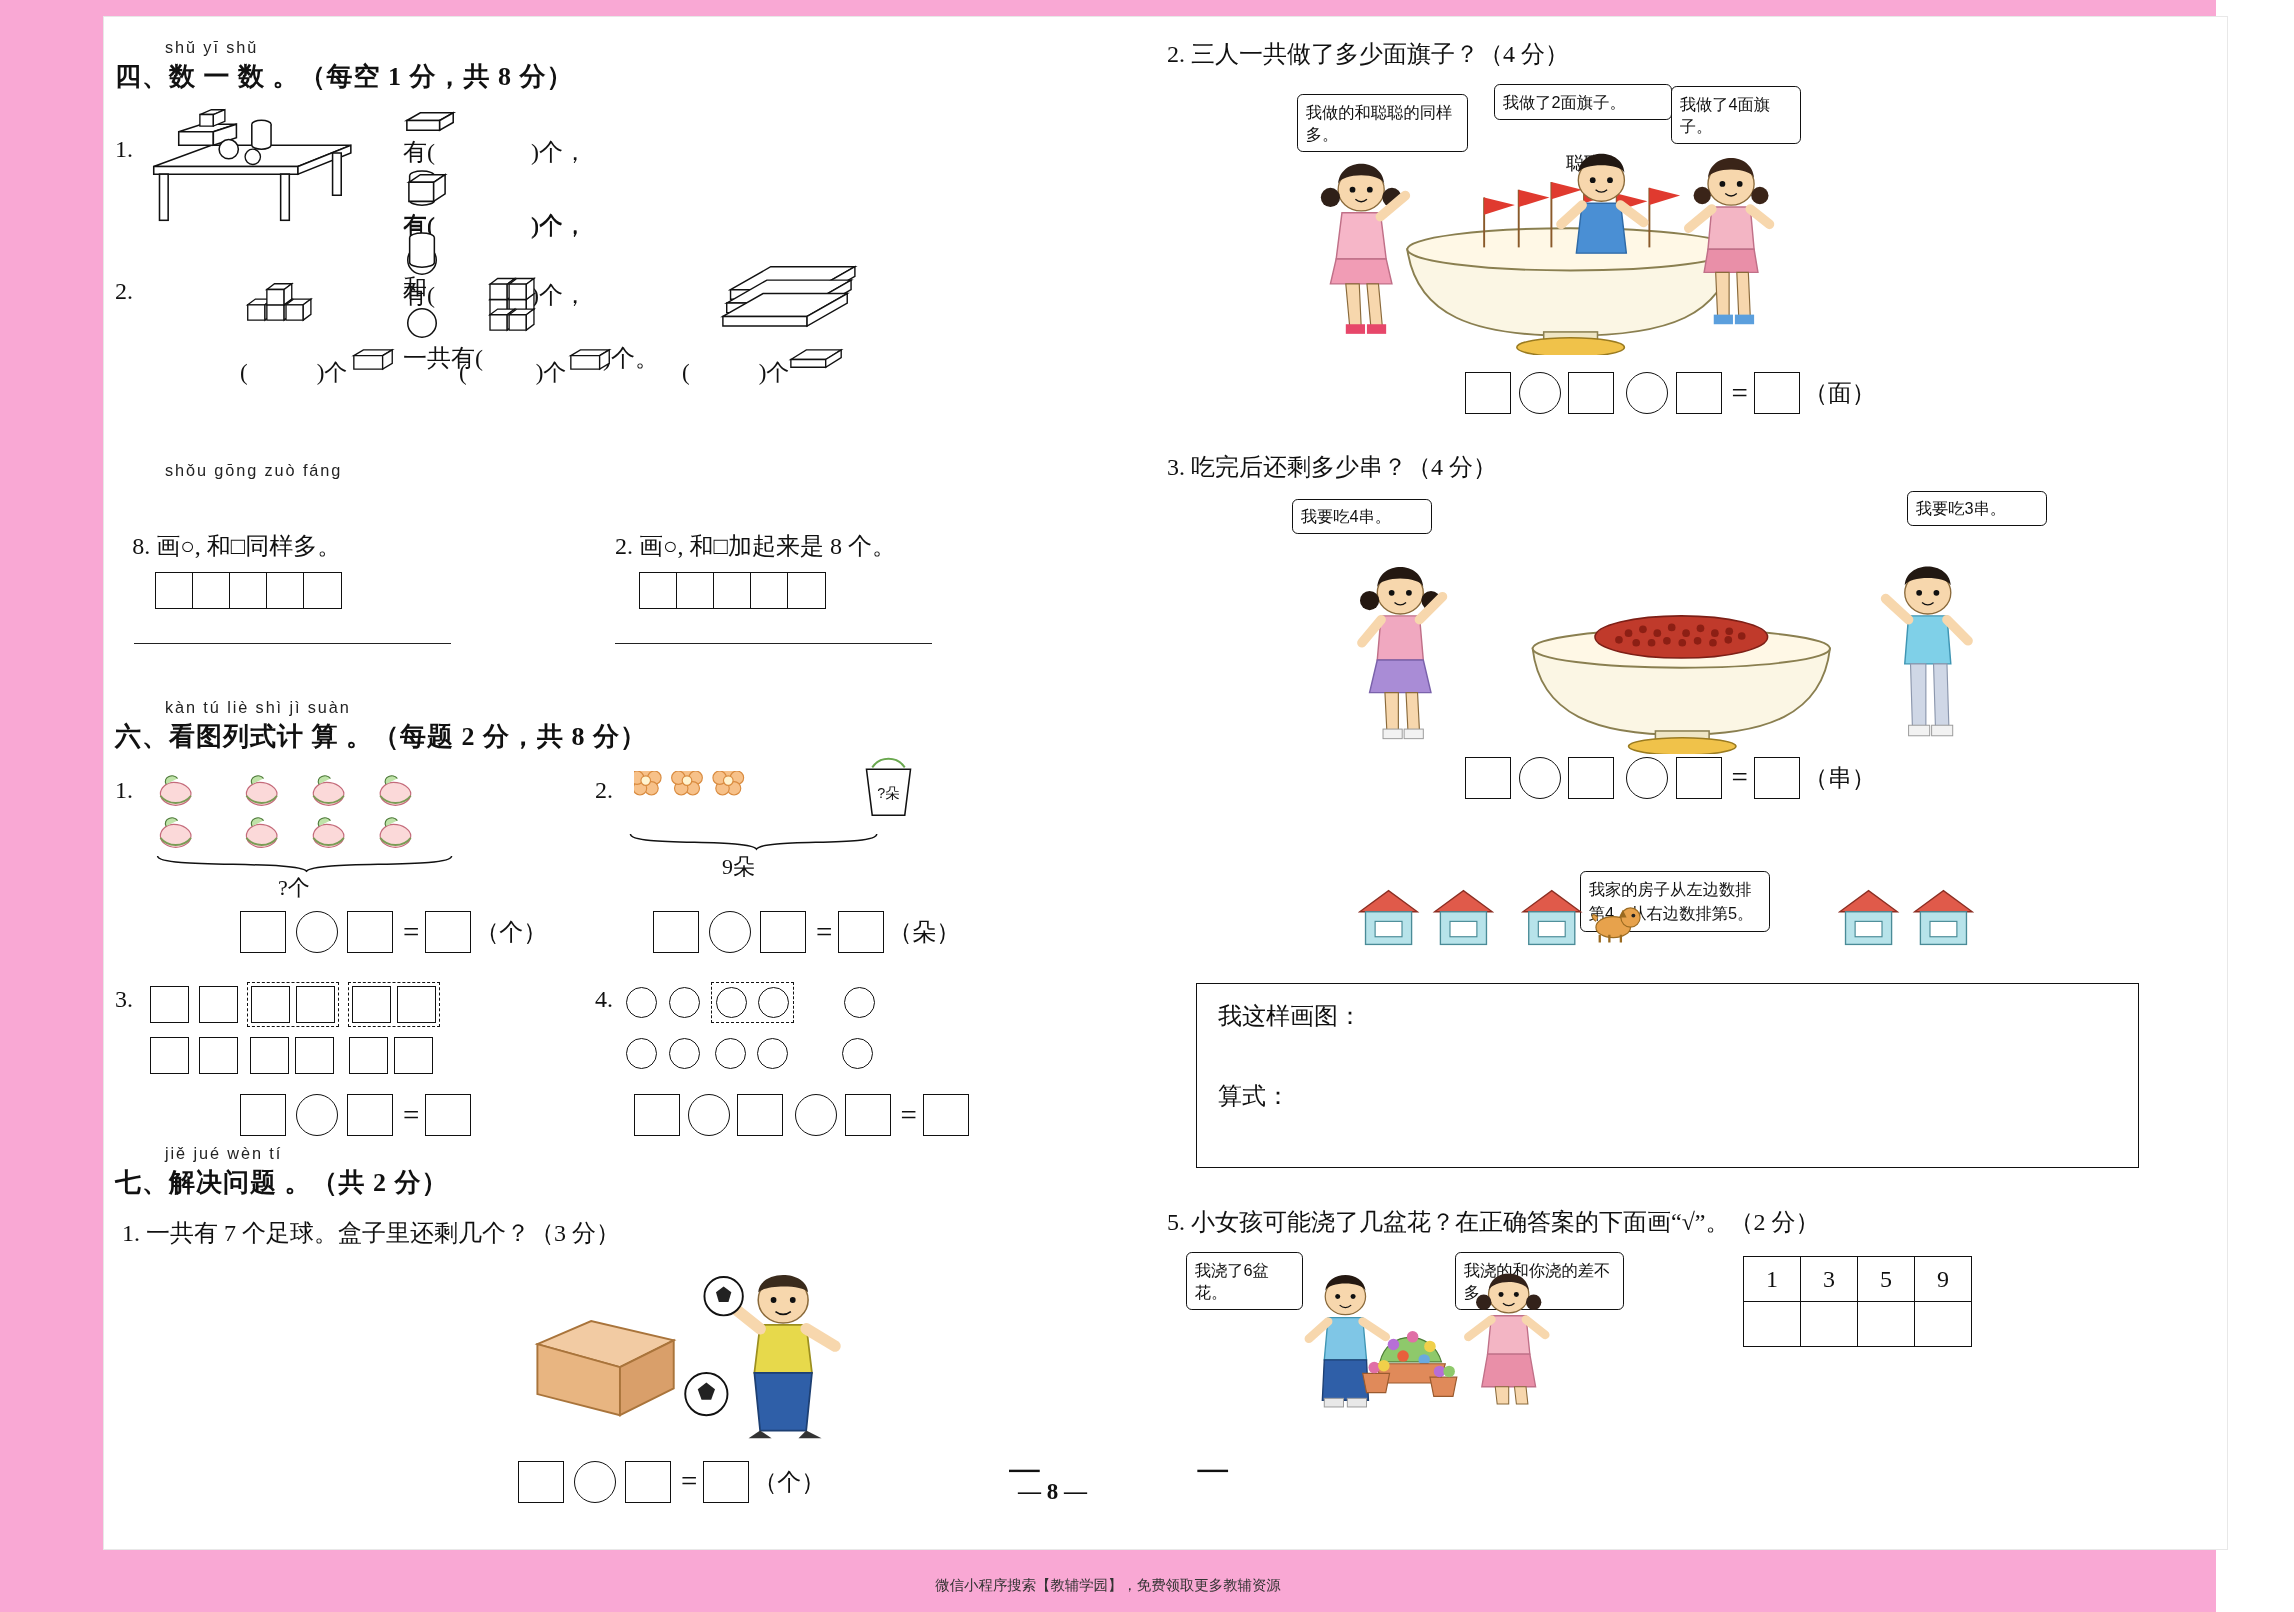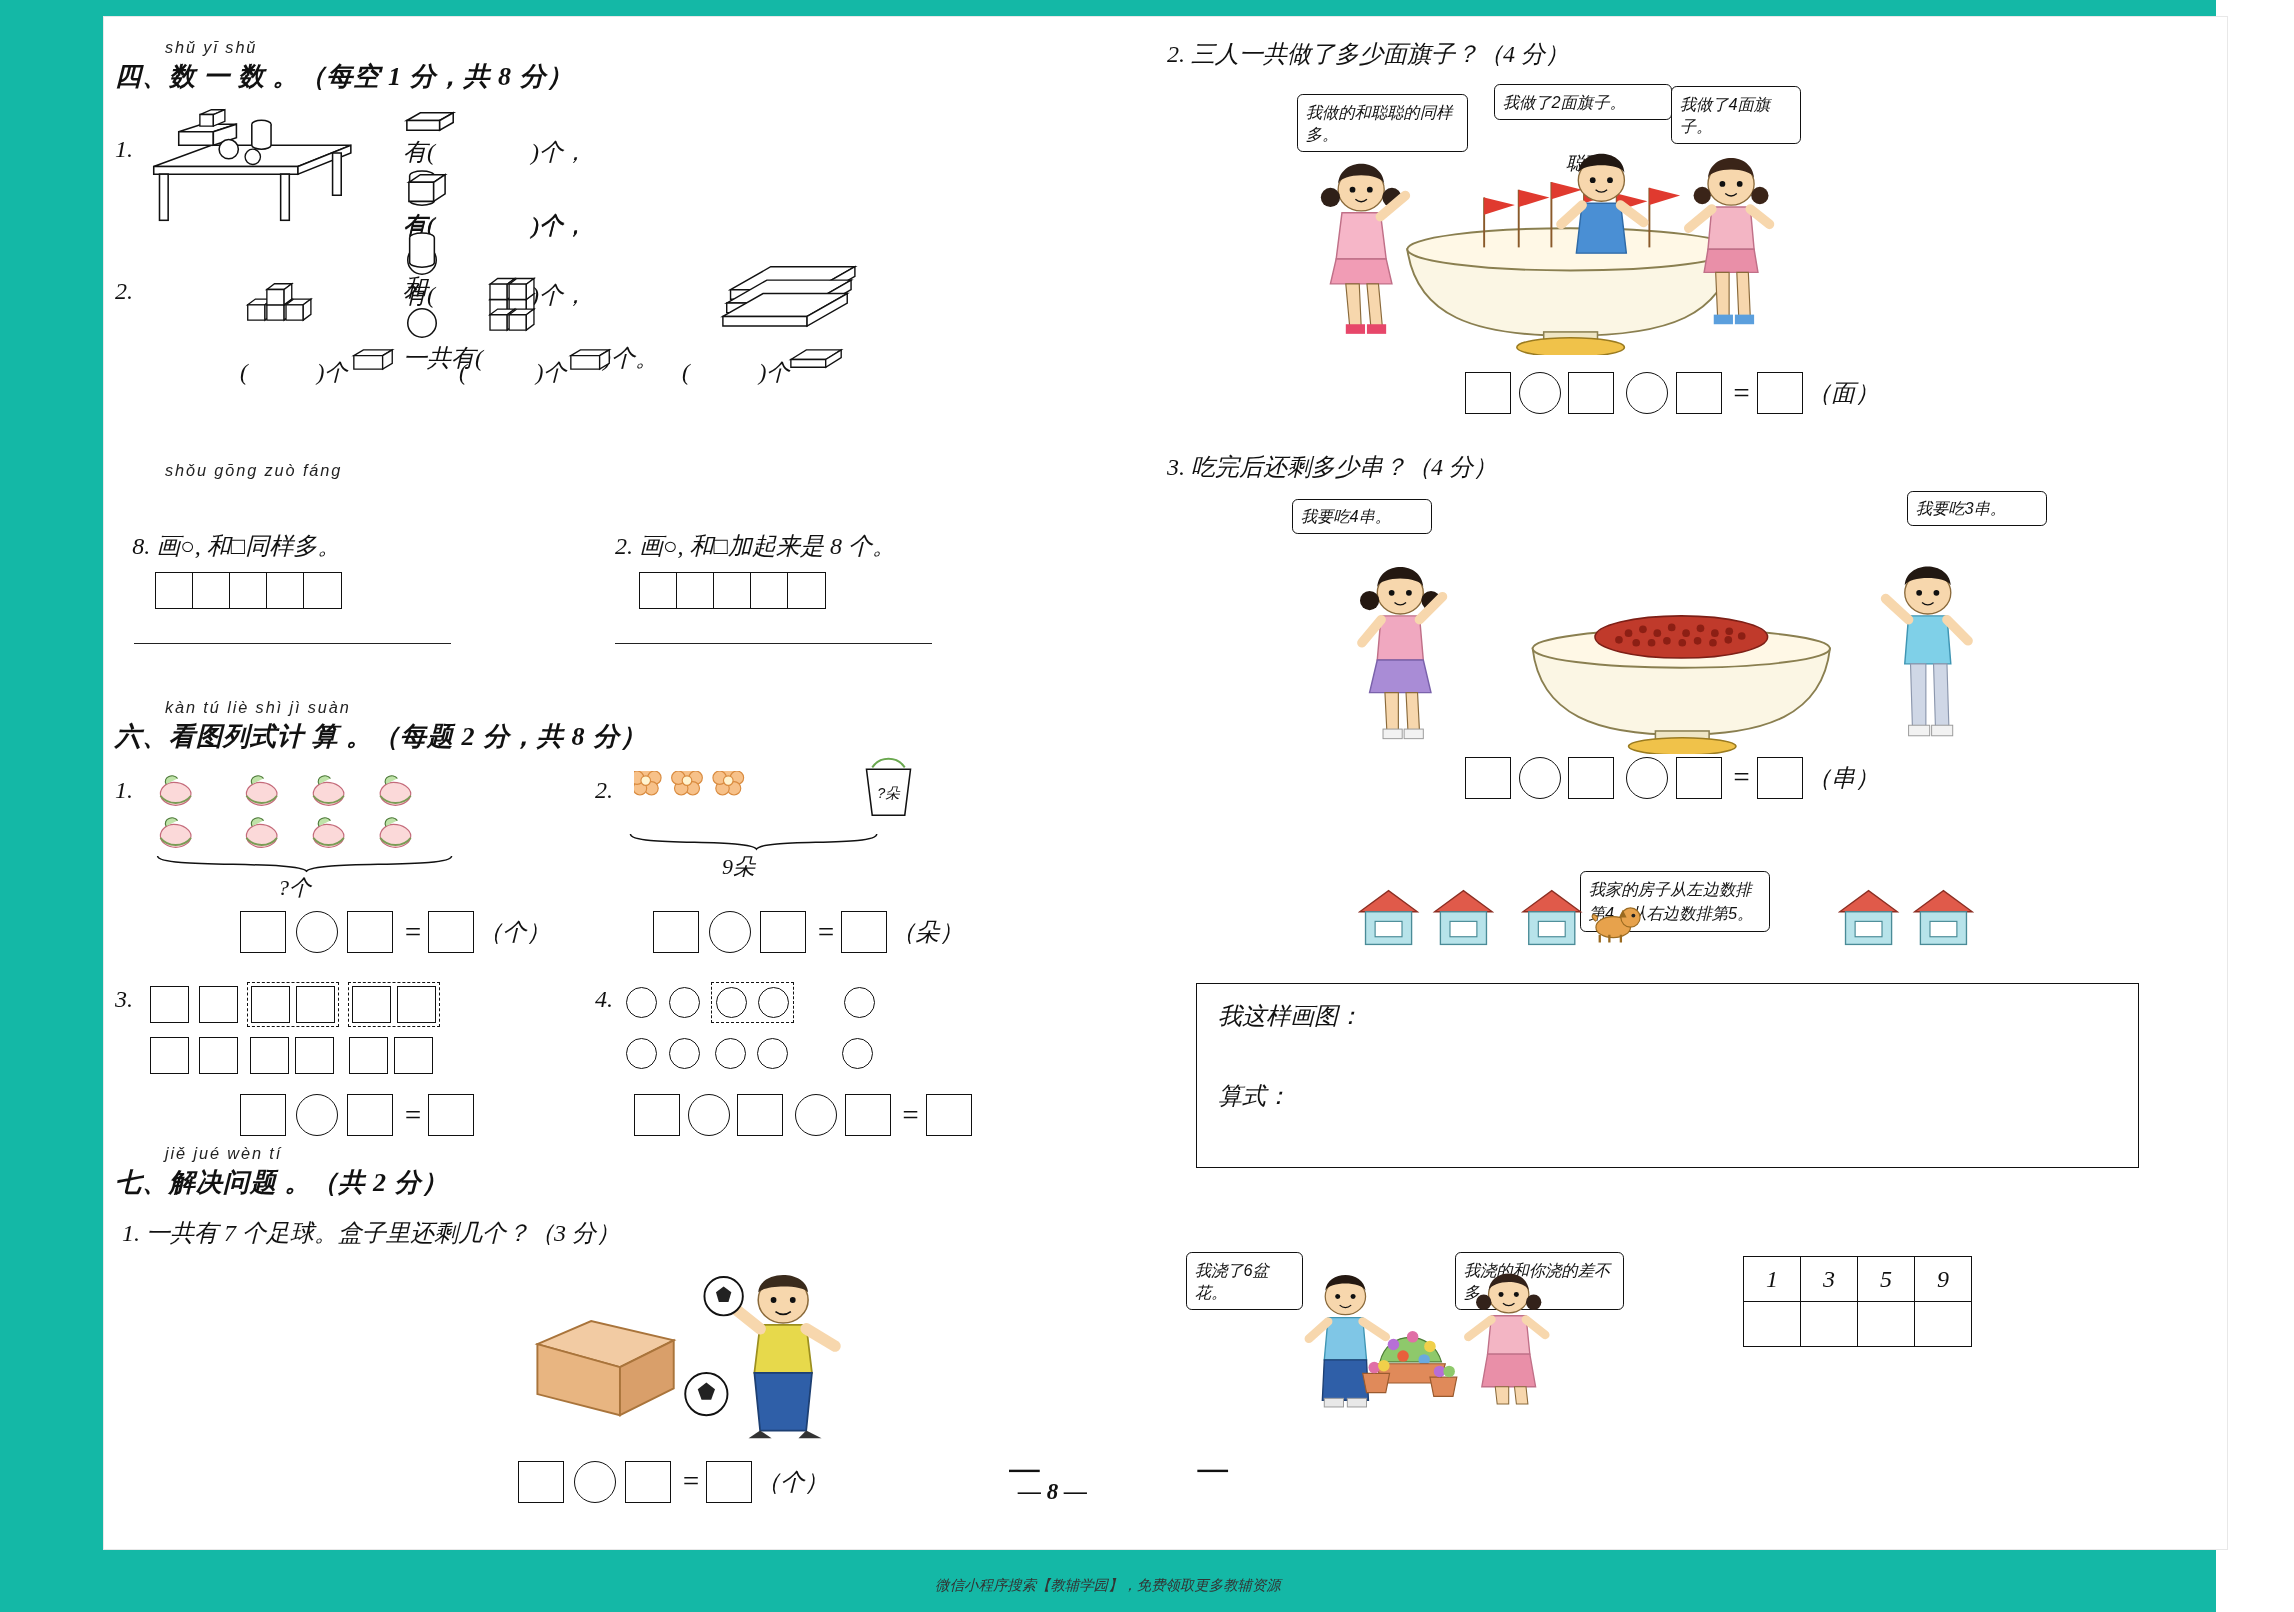--- a/index.html
+++ b/index.html
@@ -6,22 +6,21 @@
   body{
     width:2294px;height:1612px;
     background:#ffffff;
     font-family:"Liberation Serif", serif;
     color:#111;
     position:relative;
     overflow:hidden;
   }
   .page{
     position:absolute;left:0;top:0;width:2216px;height:1612px;
-    background:#14b8a6;
-    font-style:italic;
+    background:#f9a8d4;
   }
   .scan{
     position:absolute;left:104px;top:17.3px;width:2123px;height:1532px;
     background:#ffffff;
     box-shadow:0 0 0 1px #e8e8e8;
   }
   .col-left{position:absolute;left:115px;top:38px;width:980px;}
   .col-right{position:absolute;left:1167px;top:38px;width:1047px;}
 
   .pinyin{
@@ -711,20 +710,21 @@
         </svg>
       </div>
 
       <div class="answerbox" style="position:absolute;left:29px;top:152px;width:941px;height:183px;">
         <div style="position:absolute;left:21px;top:15.4px;font-size:24px;">我这样画图：</div>
         <div style="position:absolute;left:21px;top:96px;font-size:24px;">算式：</div>
       </div>
     </div>
 
     <div style="position:relative;top:25px;height:250px;">
+      <div style="position:absolute;left:0;top:0;font-size:24px;">5. 小女孩可能浇了几盆花？在正确答案的下面画“√”。（2 分）</div>
 
       <div class="bubble" style="left:19px;top:46px;width:100px;">我浇了6盆花。</div>
       <div class="bubble" style="left:288px;top:46px;width:152px;">我浇的和你浇的差不多。</div>
 
       <div class="fig" style="left:115px;top:50px;">
         <svg width="317" height="154" viewBox="0 0 330 160">
 
           <g transform="translate(10,8)">
             <ellipse cx="56" cy="34" rx="21" ry="19" fill="#f7d7ad" stroke="#8a6a3b" stroke-width="1.3"></ellipse>
             <path d="M35 28 C37 6 75 6 77 28 C72 18 40 18 35 28Z" fill="#241811"></path>

